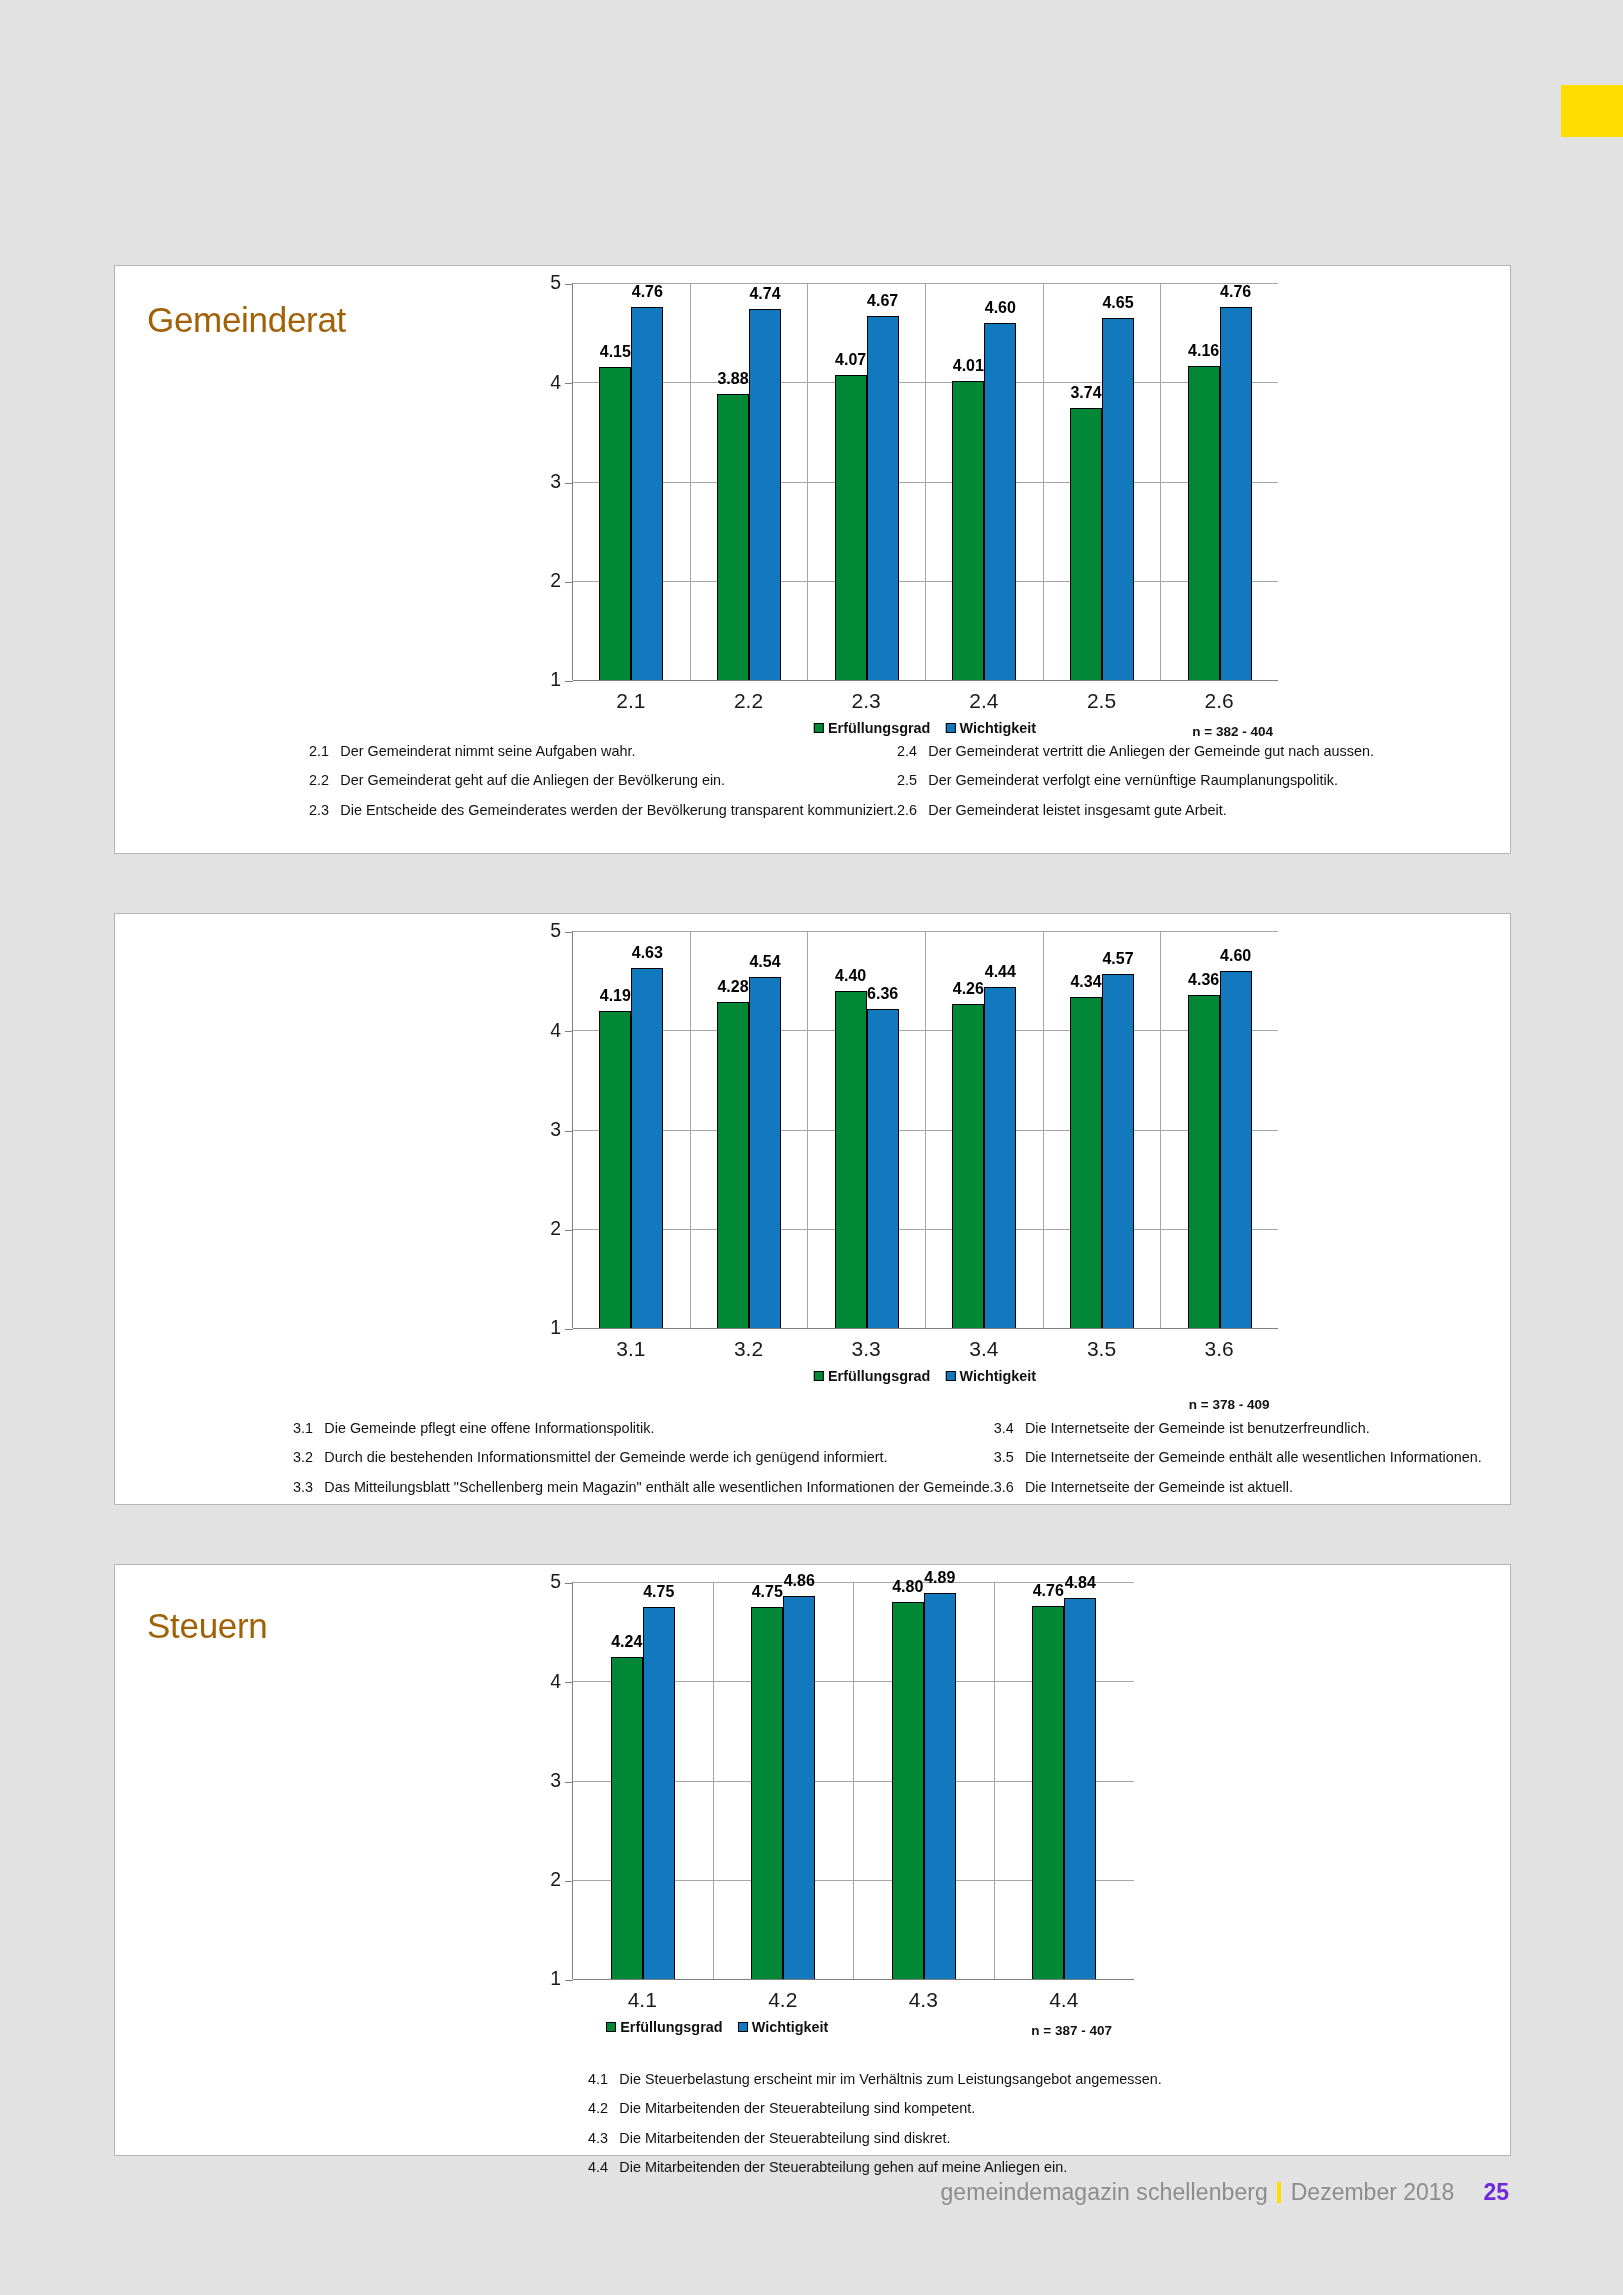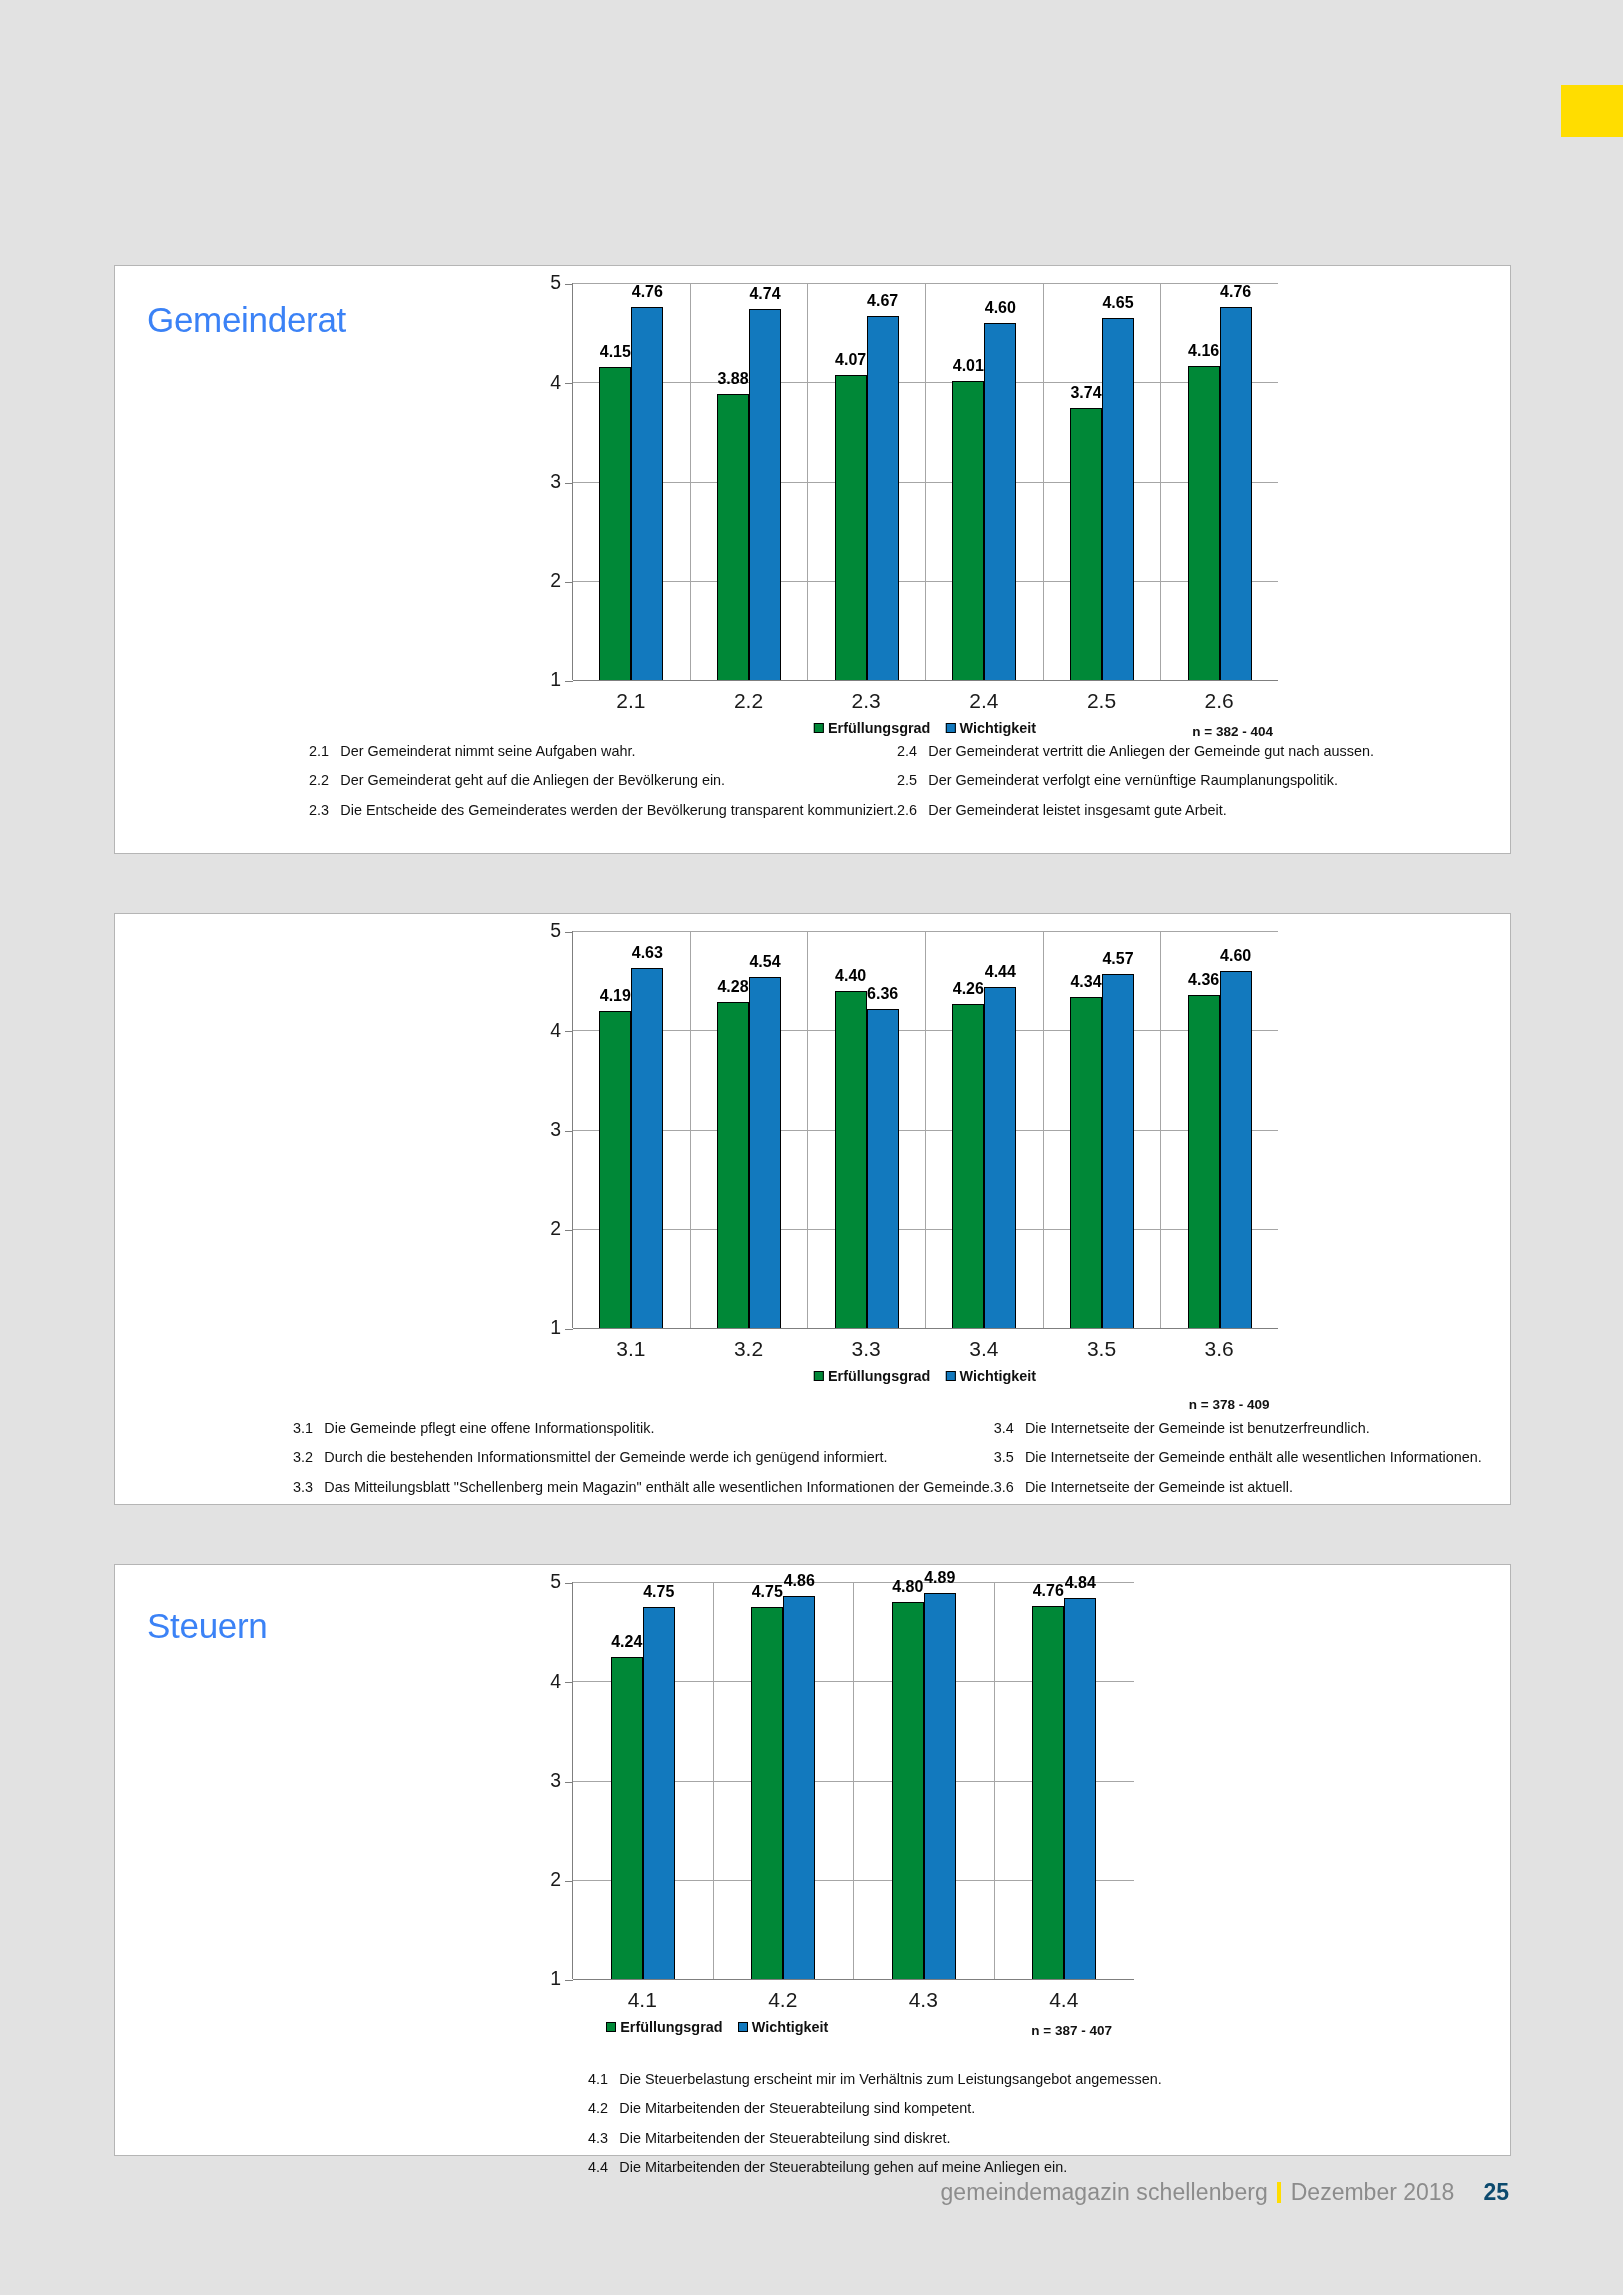--- a/index.html
+++ b/index.html
@@ -36,21 +36,21 @@
     left: 114px;
     width: 1397px;
   }
   #panel-1 { top: 265px; height: 589px; }
   #panel-2 { top: 913px; height: 592px; }
   #panel-3 { top: 1564px; height: 592px; }
 
   .panel-title {
     position: absolute;
     left: 32px;
-    color: #3b82f6;
+    color: #a16207;
     font-size: 35px;
     font-weight: 400;
     line-height: 1.12;
     letter-spacing: -0.3px;
   }
   #panel-1 .panel-title { top: 34px; }
   #panel-2 .panel-title { top: 36px; }
   #panel-3 .panel-title { top: 41px; }
 
   
@@ -225,21 +225,21 @@
     display: inline-block;
     width: 4.2px;
     height: 21px;
     background: #ffdd00;
     margin: 0 9.3px;
     position: relative;
     top: 2.5px;
   }
   .footer-page {
     font-weight: bold;
-    color: #0c4a6e;
+    color: #6d28d9;
     margin-left: 29px;
     font-size: 23px;
   }
 </style>
 </head>
 <body>
 
 <div class="page">
 
   <div class="yellow-corner"></div>

